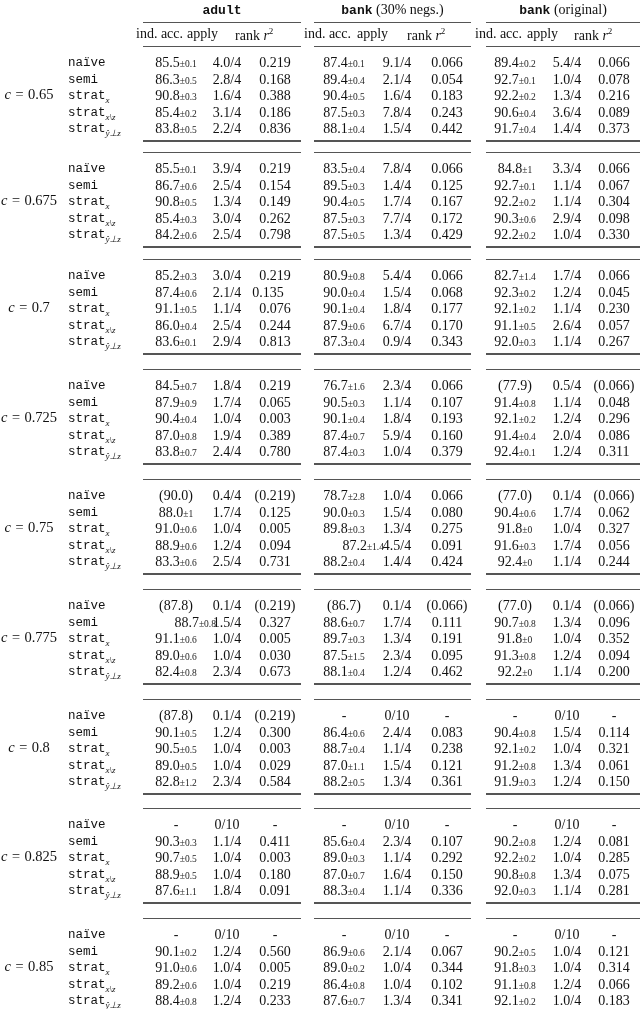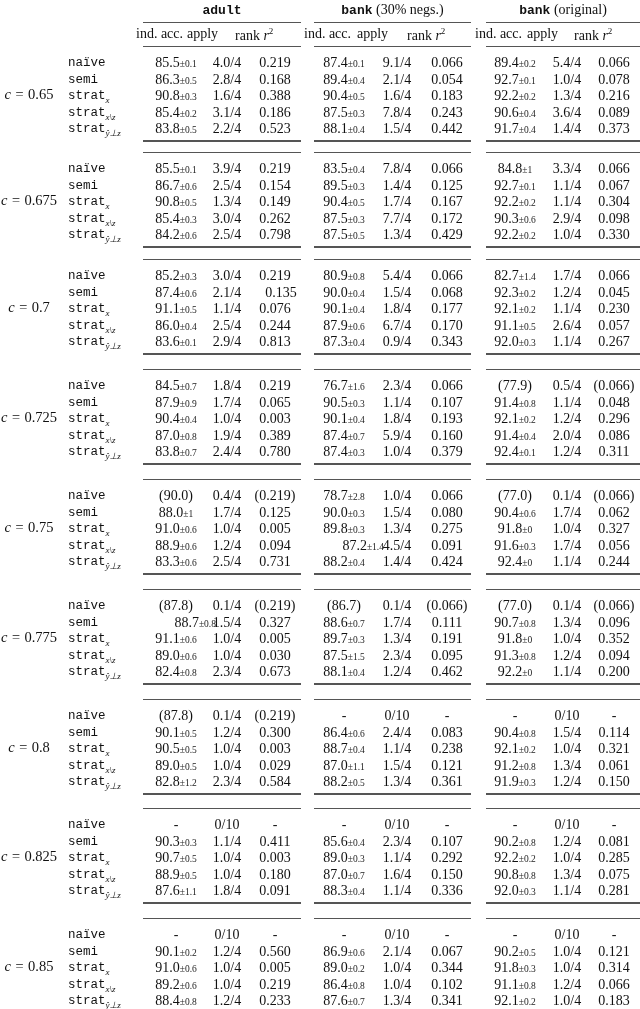--- a/index.html
+++ b/index.html
@@ -86,21 +86,21 @@
       <span class="cell" style="left: 357px; width: 80px;">7.8/4</span>
       <span class="cell" style="left: 407px; width: 80px;">0.243</span>
       <span class="cell" style="left: 475px; width: 80px;"><span>90.6</span><span class="pm">±0.4</span></span>
       <span class="cell" style="left: 527px; width: 80px;">3.6/4</span>
       <span class="cell" style="left: 574px; width: 80px;">0.089</span>
     </div>
     <div class="row" style="top: 121.4px;">
       <span class="method"><span>strat</span><sub>ŷ⊥z</sub></span>
       <span class="cell" style="left: 136px; width: 80px;"><span>83.8</span><span class="pm">±0.5</span></span>
       <span class="cell" style="left: 187px; width: 80px;">2.2/4</span>
-      <span class="cell" style="left: 235px; width: 80px;">0.523</span>
+      <span class="cell" style="left: 235px; width: 80px;">0.836</span>
       <span class="cell" style="left: 304px; width: 80px;"><span>88.1</span><span class="pm">±0.4</span></span>
       <span class="cell" style="left: 357px; width: 80px;">1.5/4</span>
       <span class="cell" style="left: 407px; width: 80px;">0.442</span>
       <span class="cell" style="left: 475px; width: 80px;"><span>91.7</span><span class="pm">±0.4</span></span>
       <span class="cell" style="left: 527px; width: 80px;">1.4/4</span>
       <span class="cell" style="left: 574px; width: 80px;">0.373</span>
     </div>
     <div class="rule thick" style="top: 140px; left: 143px; width: 158px;"></div>
     <div class="rule thick" style="top: 140px; left: 314px; width: 157px;"></div>
     <div class="rule thick" style="top: 140px; left: 486px; width: 154px;"></div>
@@ -184,21 +184,21 @@
       <span class="cell" style="left: 357px; width: 80px;">5.4/4</span>
       <span class="cell" style="left: 407px; width: 80px;">0.066</span>
       <span class="cell" style="left: 475px; width: 80px;"><span>82.7</span><span class="pm">±1.4</span></span>
       <span class="cell" style="left: 527px; width: 80px;">1.7/4</span>
       <span class="cell" style="left: 574px; width: 80px;">0.066</span>
     </div>
     <div class="row" style="top: 284.6px;">
       <span class="method"><span>semi</span></span>
       <span class="cell" style="left: 136px; width: 80px;"><span>87.4</span><span class="pm">±0.6</span></span>
       <span class="cell" style="left: 187px; width: 80px;">2.1/4</span>
-      <span class="cell" style="left: 241px; width: 80px;">0.135</span>
+      <span class="cell" style="left: 228px; width: 80px;">0.135</span>
       <span class="cell" style="left: 304px; width: 80px;"><span>90.0</span><span class="pm">±0.4</span></span>
       <span class="cell" style="left: 357px; width: 80px;">1.5/4</span>
       <span class="cell" style="left: 407px; width: 80px;">0.068</span>
       <span class="cell" style="left: 475px; width: 80px;"><span>92.3</span><span class="pm">±0.2</span></span>
       <span class="cell" style="left: 527px; width: 80px;">1.2/4</span>
       <span class="cell" style="left: 574px; width: 80px;">0.045</span>
     </div>
     <div class="row" style="top: 301.2px;">
       <span class="method"><span>strat</span><sub>x</sub></span>
       <span class="cell" style="left: 136px; width: 80px;"><span>91.1</span><span class="pm">±0.5</span></span>

